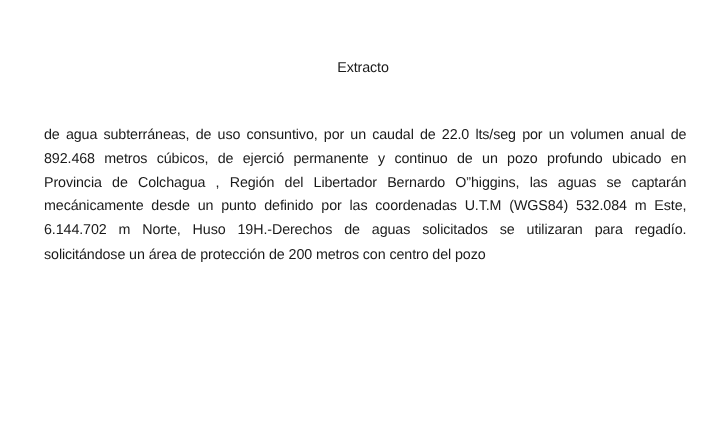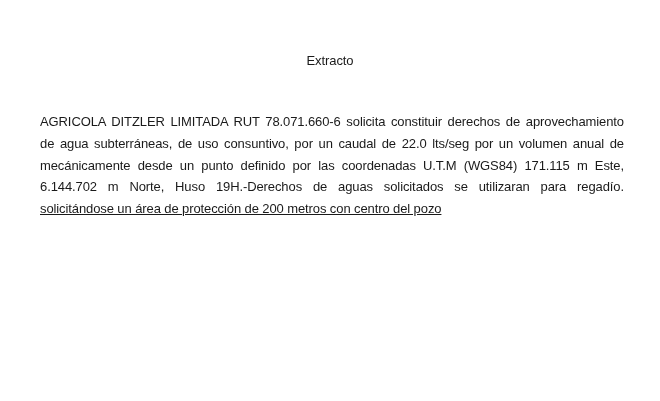--- a/index.html
+++ b/index.html
@@ -38,30 +38,30 @@
     letter-spacing: -0.1px;
   }
   .para-line {
     line-height: 21.8px;
     white-space: nowrap;
     text-align: justify;
     text-align-last: justify;
   }
   .para-line:last-child {
     text-align-last: left;
-    text-decoration: underline;
   }
 </style>
 </head>
 <body>
 
 <div class="page">
   <div class="heading">
     <div class="heading-line">Extracto</div>
   </div>
   <div class="paragraph">
-      <div class="para-line">AGRICOLA DITZLER LIMITADA RUT 78.071.660-6 solicita constituir derechos de aprovechamiento</div>
       <div class="para-line">de agua subterráneas, de uso consuntivo, por un caudal de 22.0 lts/seg por un volumen anual de</div>
-      <div class="para-line">mecánicamente desde un punto definido por las coordenadas U.T.M (WGS84) 171.115 m Este,</div>
+      <div class="para-line">892.468 metros cúbicos, de ejerció permanente y continuo de un pozo profundo ubicado en</div>
+      <div class="para-line">Provincia de Colchagua , Región del Libertador Bernardo O”higgins, las aguas se captarán</div>
+      <div class="para-line">mecánicamente desde un punto definido por las coordenadas U.T.M (WGS84) 532.084 m Este,</div>
       <div class="para-line">6.144.702 m Norte, Huso 19H.-Derechos de aguas solicitados se utilizaran para regadío.</div>
       <div class="para-line">solicitándose un área de protección de 200 metros con centro del pozo</div>
     </div>
 </div>
 
 </body></html>

